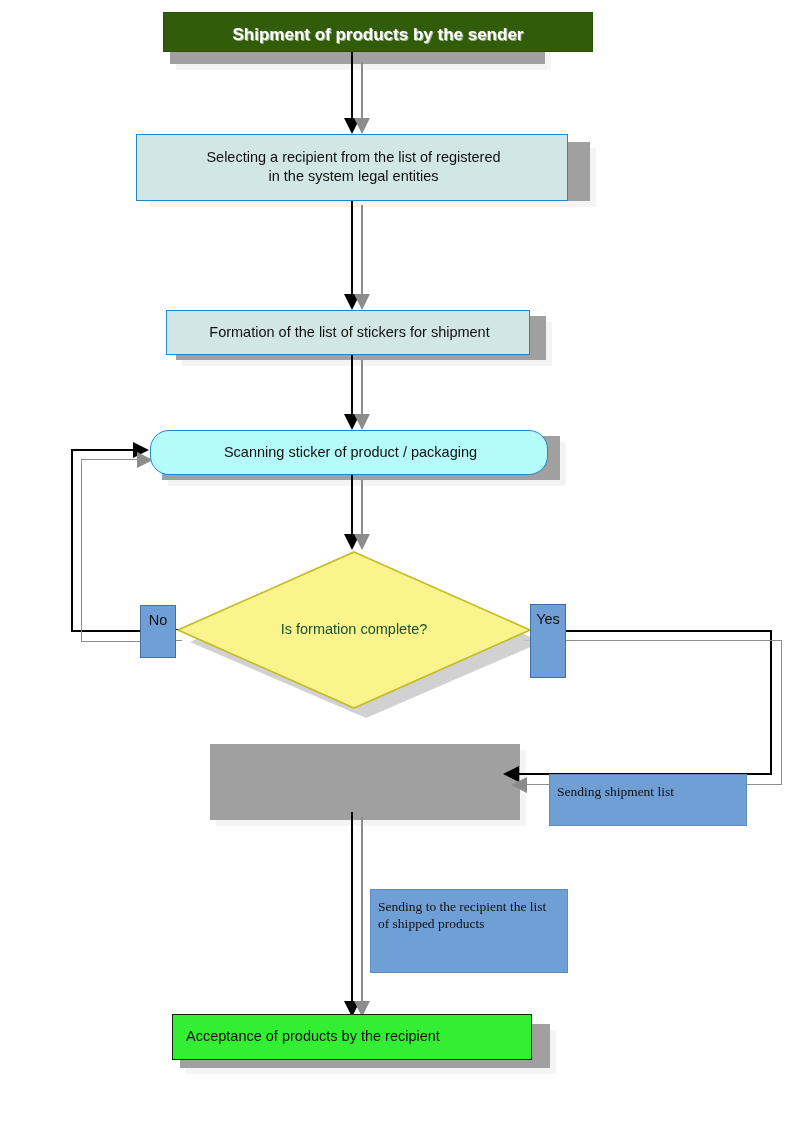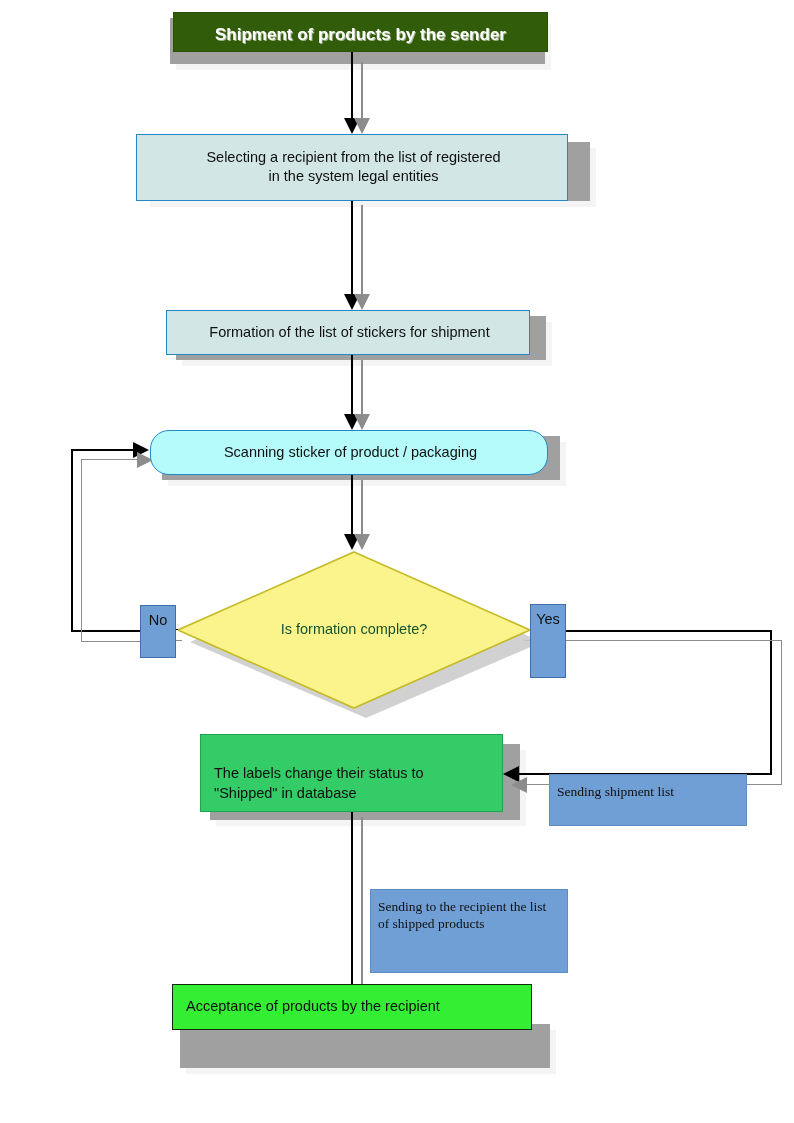--- a/index.html
+++ b/index.html
@@ -147,21 +147,21 @@
   }
   .arrow.left.sh { border-right-color: #8c8c8c; }
 </style>
 </head>
 <body>
 
 <div id="canvas">
 
   <div class="plate" style="left:176px; top:24px; width:375px; height:46px;"></div>
   <div class="shadow" style="left:170px; top:18px; width:375px; height:46px;"></div>
-  <div class="node title-box" style="left:173px; top:12px; width:375px; height:40px;">
+  <div class="node title-box" style="left:163px; top:12px; width:430px; height:40px;">
     <span class="label">Shipment of products by the sender</span>
   </div>
 
   <div class="conn" style="left:351px; top:52px;  width:2px; height:68px;"></div>
   <div class="arrow down" style="left:344px; top:118px;"></div>
   <div class="connS" style="left:361px; top:62px;  width:2px; height:58px;"></div>
   <div class="arrow down sh" style="left:354px; top:118px;"></div>
 
   <div class="plate" style="left:150px; top:148px; width:446px; height:59px;"></div>
   <div class="shadow" style="left:144px; top:142px; width:446px; height:59px;"></div>
@@ -238,34 +238,30 @@
   <div class="connS" style="left:781px; top:640px; width:1px; height:144px;"></div>
   <div class="connS" style="left:527px; top:784px; width:255px; height:1px;"></div>
   <div class="arrow left sh" style="left:511px; top:777px;"></div>
 
   <div class="node note" style="left:549px; top:774px; width:198px; height:52px;">
     <span class="label">Sending shipment list</span>
   </div>
 
   <div class="plate" style="left:216px; top:750px; width:310px; height:76px;"></div>
   <div class="shadow" style="left:210px; top:744px; width:310px; height:76px;"></div>
-  <div class="node green-mid" style="left:200px; top:734px; width:303px; height:78px;">
-    <span class="label" style="top:28px;">The labels change their status to
-"Shipped" in database</span>
-  </div>
 
   <div class="conn" style="left:351px; top:812px; width:2px; height:197px;"></div>
   <div class="arrow down" style="left:344px; top:1001px;"></div>
   <div class="connS" style="left:361px; top:817px; width:2px; height:192px;"></div>
   <div class="arrow down sh" style="left:354px; top:1001px;"></div>
 
   <div class="node note" style="left:370px; top:889px; width:198px; height:84px;">
     <span class="label">Sending to the recipient the list
 of shipped products</span>
   </div>
 
   <div class="plate" style="left:186px; top:1030px; width:370px; height:44px;"></div>
   <div class="shadow" style="left:180px; top:1024px; width:370px; height:44px;"></div>
-  <div class="node green-bright" style="left:172px; top:984px; width:360px; height:46px;">
+  <div class="node green-bright" style="left:172px; top:1014px; width:360px; height:46px;">
     <span class="label" style="top:13px;">Acceptance of products by the recipient</span>
   </div>
 
 </div>
 
 </body></html>

